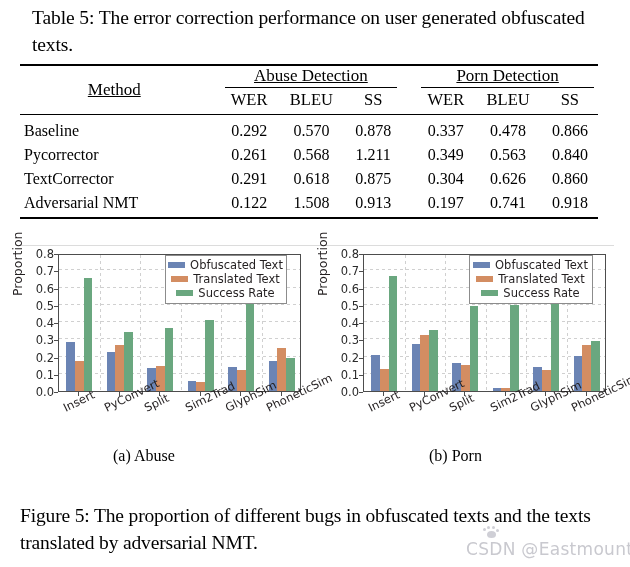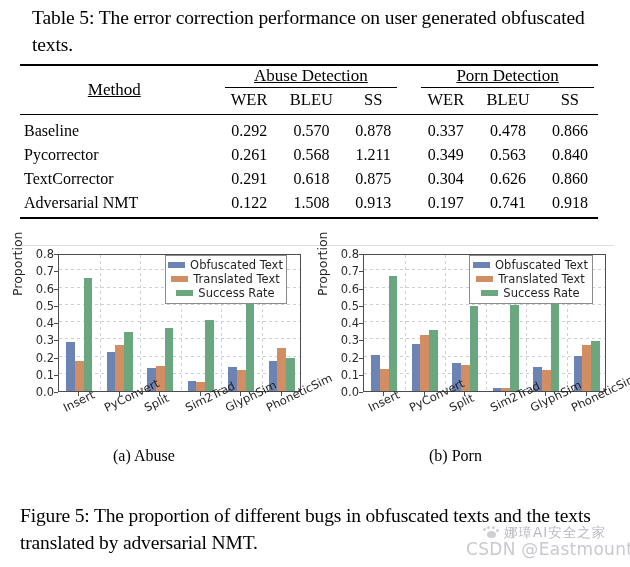--- a/index.html
+++ b/index.html
@@ -377,15 +377,14 @@
 <div class="fig-caption">Figure 5: The proportion of different bugs in obfuscated texts and the texts translated by adversarial NMT.</div>
 
 <div class="wm">
   <div class="wm-paw">
     <i style="left:5px;top:5px;width:9px;height:7px;"></i>
     <i style="left:1px;top:2px;width:3.4px;height:3.4px;"></i>
     <i style="left:5px;top:0px;width:3.4px;height:3.4px;"></i>
     <i style="left:9.5px;top:0px;width:3.4px;height:3.4px;"></i>
     <i style="left:14px;top:2.5px;width:3.4px;height:3.4px;"></i>
   </div>
-  <div class="wm-cn">娜璋AI安全之家</div>
   <div class="wm-en">CSDN @Eastmount</div>
 </div>
 
 </body></html>

